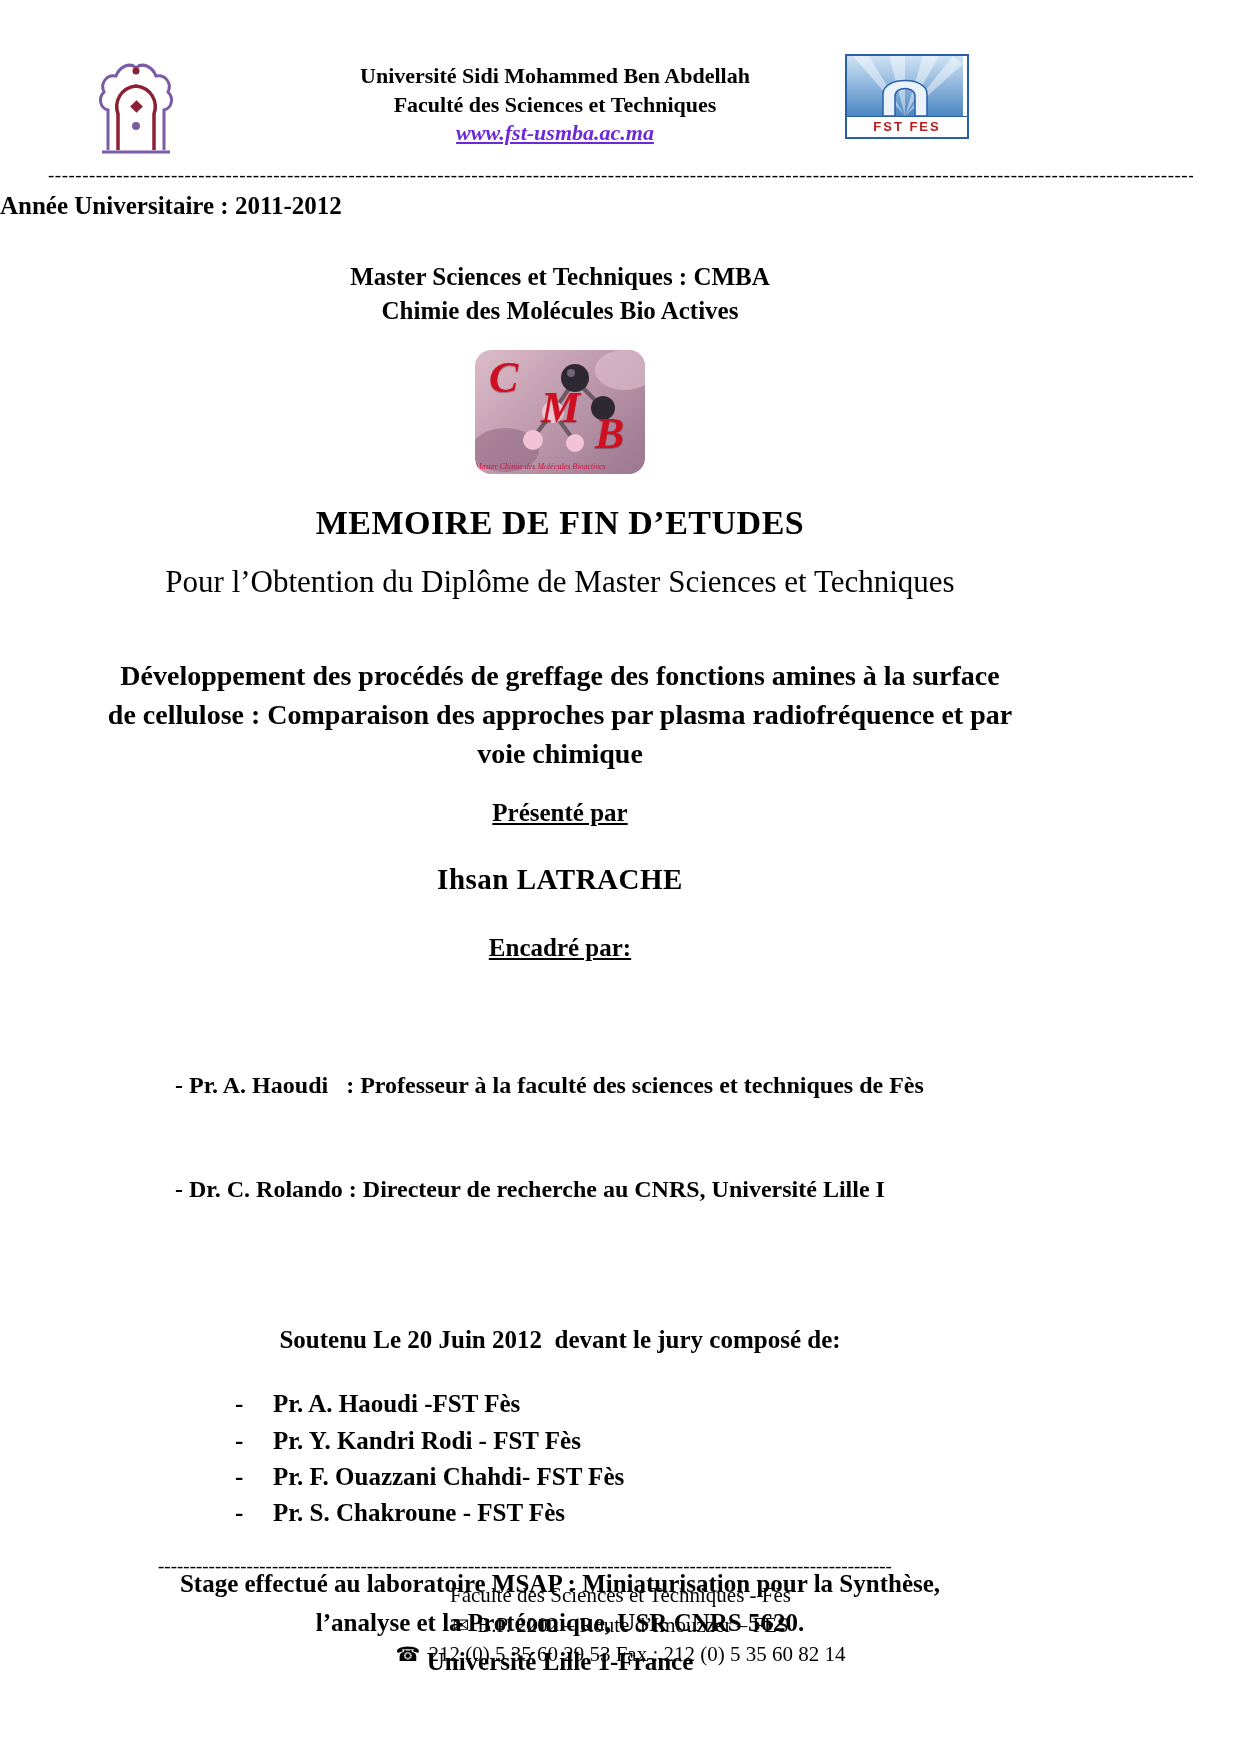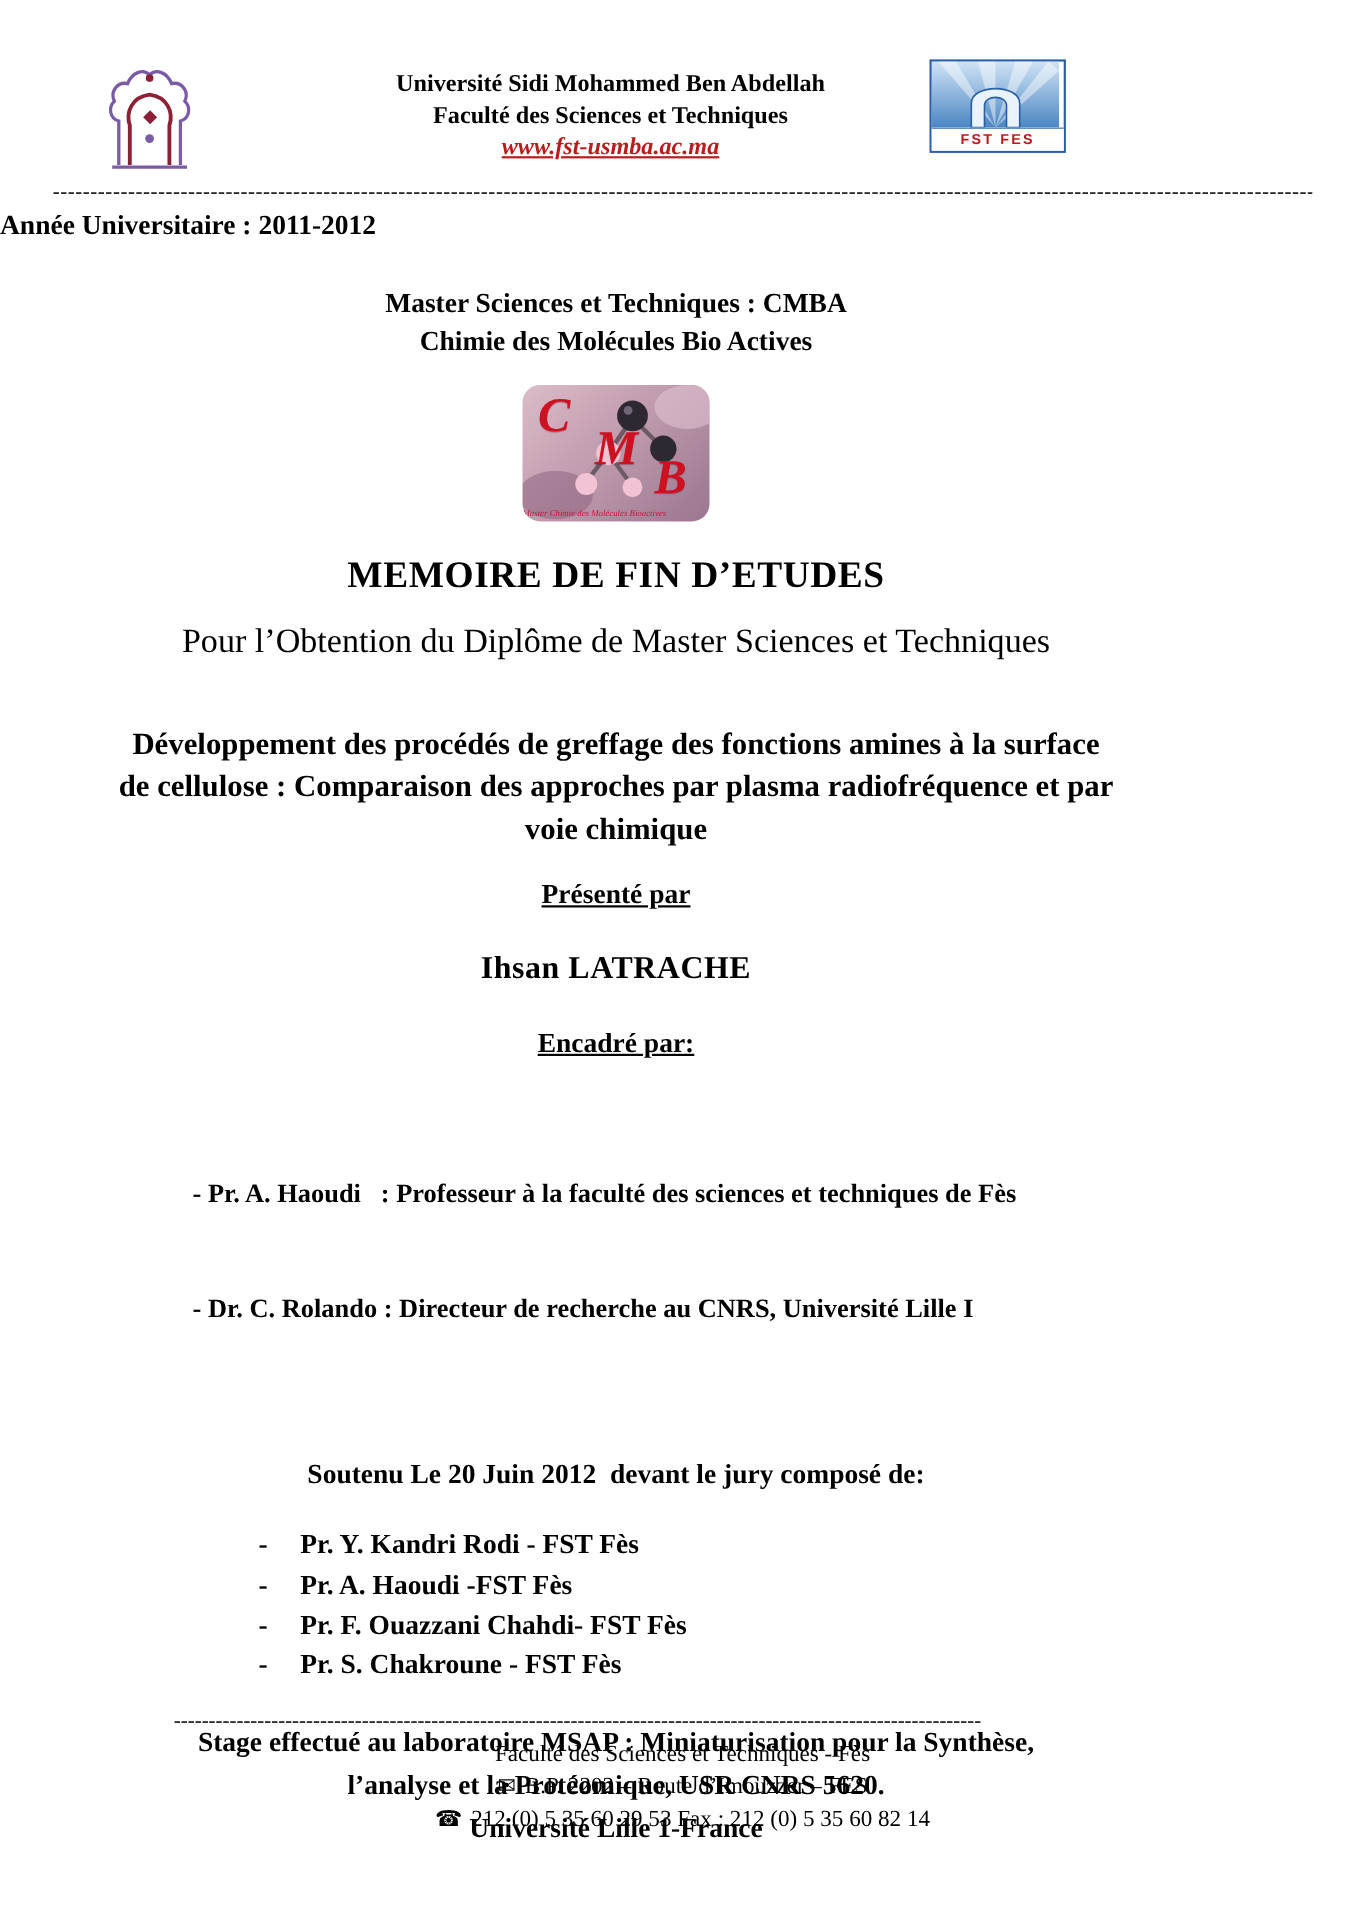--- a/index.html
+++ b/index.html
@@ -14,21 +14,21 @@
   }
 
   
   .header { position: relative; height: 118px; padding-left: 25px; }
   .uni-logo { position: absolute; left: 92px; top: 58px; width: 88px; height: 100px; }
   .header-center {
     position: absolute; left: 160px; top: 62px; width: 790px;
     text-align: center; font-weight: bold; font-size: 22px; line-height: 1.3;
   }
   .website {
-    color: #b91c1c; font-style: italic; font-weight: bold;
+    color: #6d28d9; font-style: italic; font-weight: bold;
     text-decoration: underline; font-size: 22px; cursor: pointer;
   }
   .fst-logo { position: absolute; left: 845px; top: 54px; width: 120px; border: 2px solid #2a5fa8; background:#fff; }
   .fst-art { display: block; }
   .fst-label {
     height: 20px; background: #ffffff; color: #b91c1c; text-align: center;
     font-family: "Liberation Sans", sans-serif; font-weight: bold;
     font-size: 13px; letter-spacing: 2px; line-height: 20px;
     border-top: 1px solid #2a5fa8;
   }
@@ -187,22 +187,22 @@
     <div class="encadre-label">Encadré par:</div>
 
     <div class="supervisors">
       <div>- Pr. A. Haoudi   : Professeur à la faculté des sciences et techniques de Fès</div>
       <div>- Dr. C. Rolando : Directeur de recherche au CNRS, Université Lille I</div>
     </div>
 
     <div class="soutenu">Soutenu Le 20 Juin 2012  devant le jury composé de:</div>
 
     <div class="jury-list">
+      <div><span class="jury-dash">-</span><span>Pr. A. Haoudi -FST Fès</span></div>
       <div><span class="jury-dash">-</span><span>Pr. Y. Kandri Rodi - FST Fès</span></div>
-      <div><span class="jury-dash">-</span><span>Pr. A. Haoudi -FST Fès</span></div>
       <div><span class="jury-dash">-</span><span>Pr. F. Ouazzani Chahdi- FST Fès</span></div>
       <div><span class="jury-dash">-</span><span>Pr. S. Chakroune - FST Fès</span></div>
     </div>
 
     <div class="stage">
       <div>Stage effectué au laboratoire MSAP : Miniaturisation pour la Synthèse,</div>
       <div>l’analyse et la Protéomique, USR CNRS 5620.</div>
       <div>Université Lille 1-France</div>
     </div>
 

